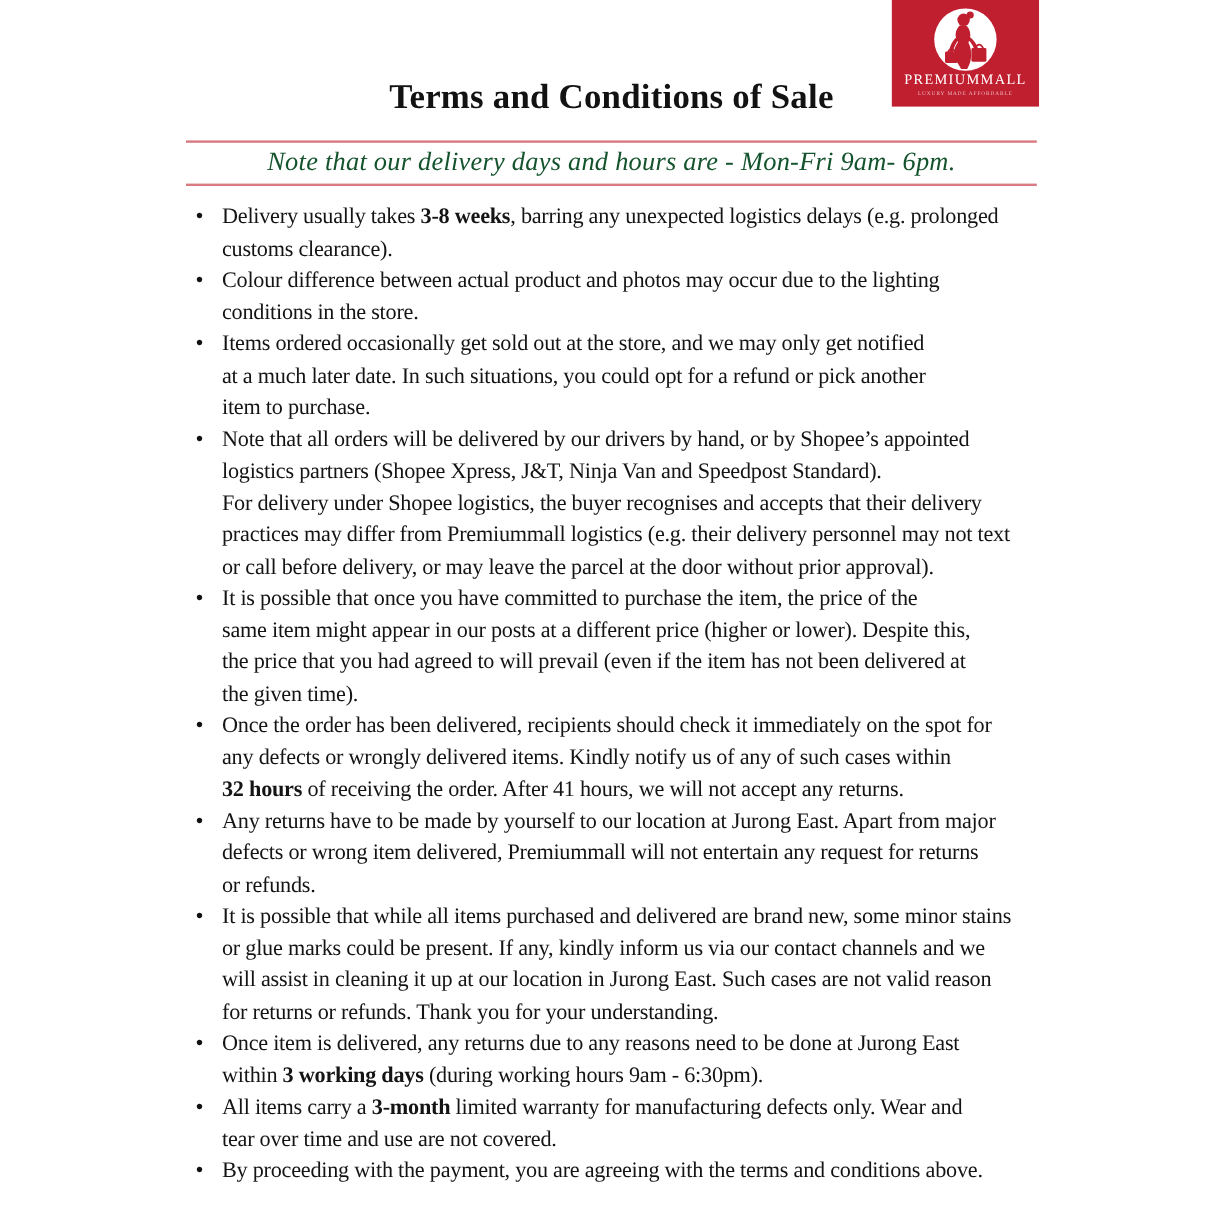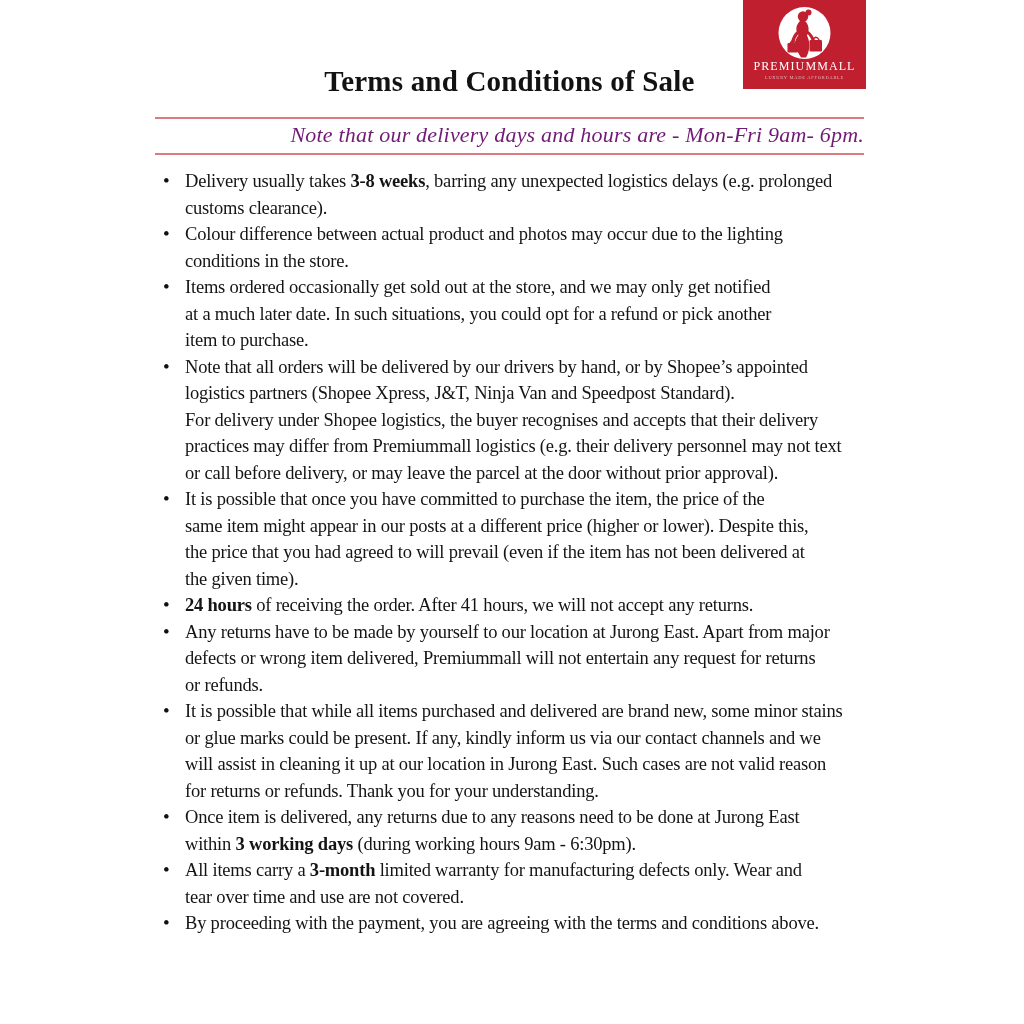--- a/index.html
+++ b/index.html
@@ -6,21 +6,21 @@
   .page{position:relative;width:1024px;height:1024px;background:#ffffff;overflow:hidden;
         font-family:"Liberation Serif","DejaVu Serif",serif;color:#111;}
   
   .logo{position:absolute;left:743px;top:0;width:123px;height:113px;}
   
   .content{position:absolute;left:155px;top:0;width:709px;}
   .title{margin:0;padding-top:64px;text-align:center;font-size:29px;font-weight:bold;
          letter-spacing:.2px;color:#121212;line-height:34px;}
   .divider{height:0;border-top:2px solid #d87b82;margin:0;}
   .divider.top{margin-top:19px;}
-  .notice{text-align:right;font-style:italic;font-size:22px;color:#701a75;
+  .notice{text-align:center;font-style:italic;font-size:22px;color:#14532d;
           padding:3px 0 5px 0;letter-spacing:.2px;}
   ul.terms{list-style:none;margin:13px 0 0 0;padding:0;}
   ul.terms li{position:relative;padding-left:30px;margin:0;}
   .bullet{position:absolute;left:8px;top:0;line-height:26.5px;font-size:19px;color:#111;}
   .term-text{display:block;white-space:pre;font-size:18.5px;line-height:26.5px;
              letter-spacing:-0.2px;color:#141414;font-family:Liberation Serif, serif;}
   .term-text .b{font-weight:bold;}
 </style>
 </head>
 <body>
@@ -81,21 +81,23 @@
         </li>
         <li>
           <span class="bullet">•</span>
           <span class="term-text"><span>It is possible that once you have committed to purchase the item, the price of the
 same item might appear in our posts at a different price (higher or lower). Despite this,
 the price that you had agreed to will prevail (even if the item has not been delivered at
 the given time).</span></span>
         </li>
         <li>
           <span class="bullet">•</span>
-          <span class="term-text"><span class="b">24 hours</span><span> of receiving the order. After 41 hours, we will not accept any returns.</span></span>
+          <span class="term-text"><span>Once the order has been delivered, recipients should check it immediately on the spot for
+any defects or wrongly delivered items. Kindly notify us of any of such cases within
+</span><span class="b">32 hours</span><span> of receiving the order. After 41 hours, we will not accept any returns.</span></span>
         </li>
         <li>
           <span class="bullet">•</span>
           <span class="term-text"><span>Any returns have to be made by yourself to our location at Jurong East. Apart from major
 defects or wrong item delivered, Premiummall will not entertain any request for returns
 or refunds.</span></span>
         </li>
         <li>
           <span class="bullet">•</span>
           <span class="term-text"><span>It is possible that while all items purchased and delivered are brand new, some minor stains

